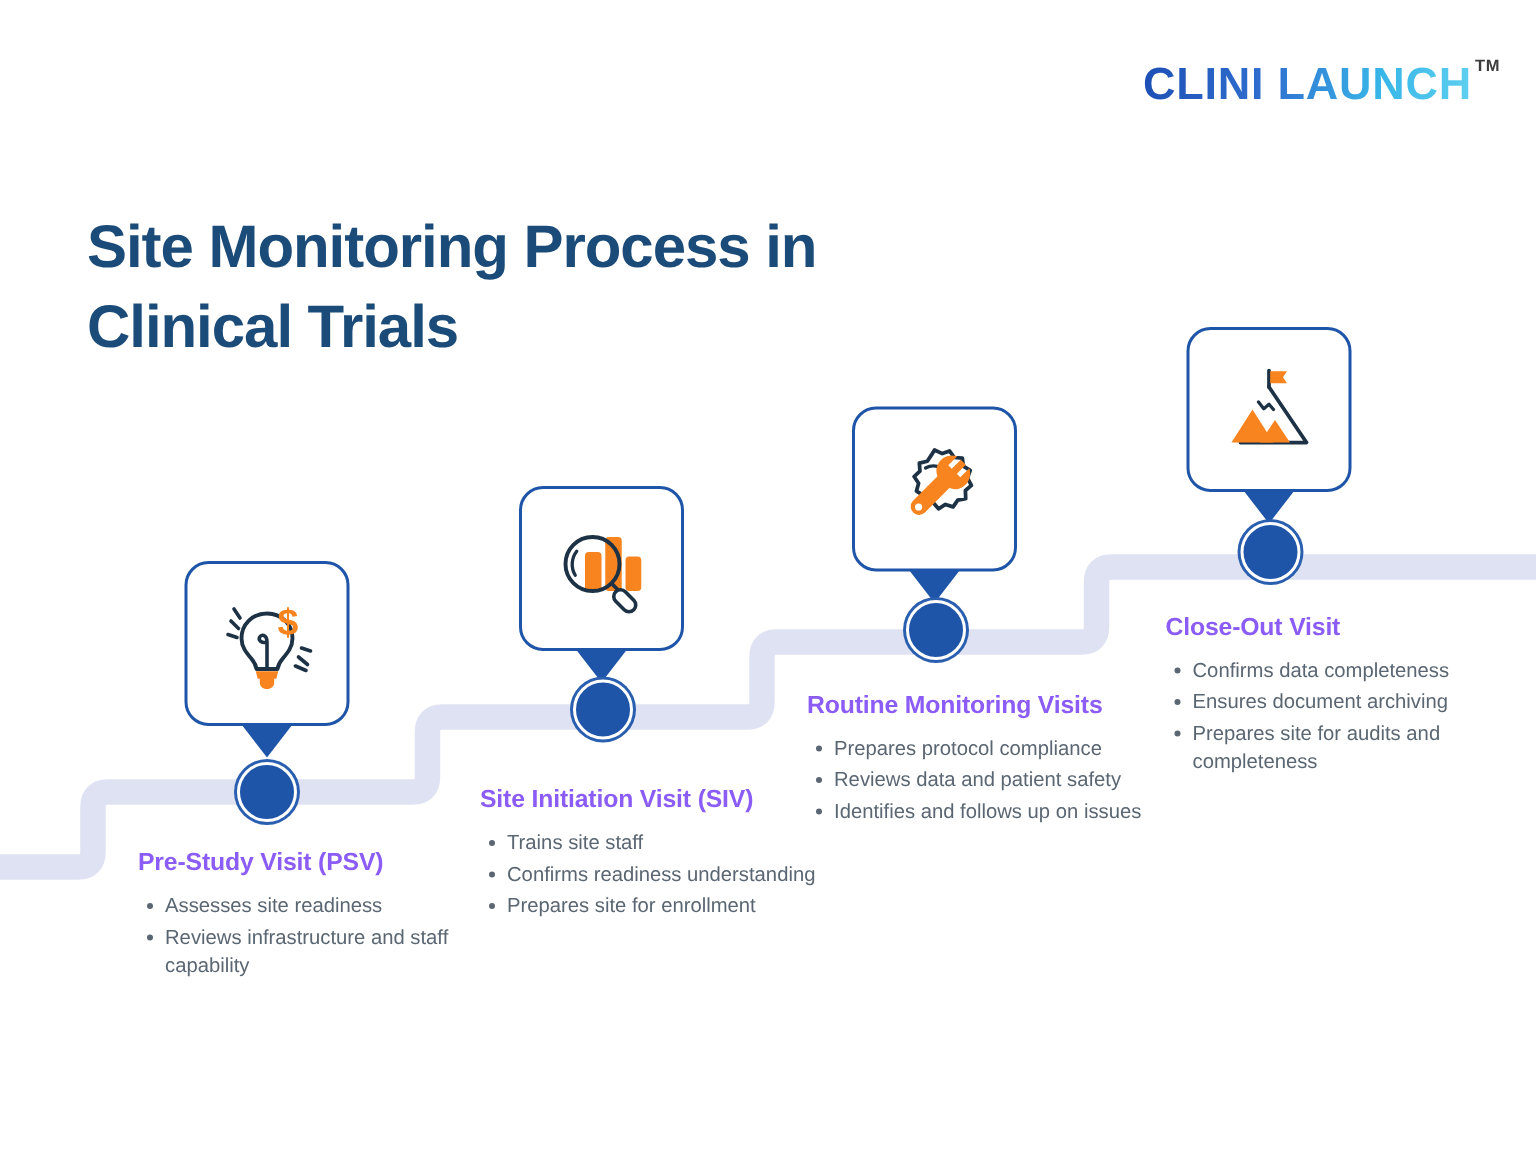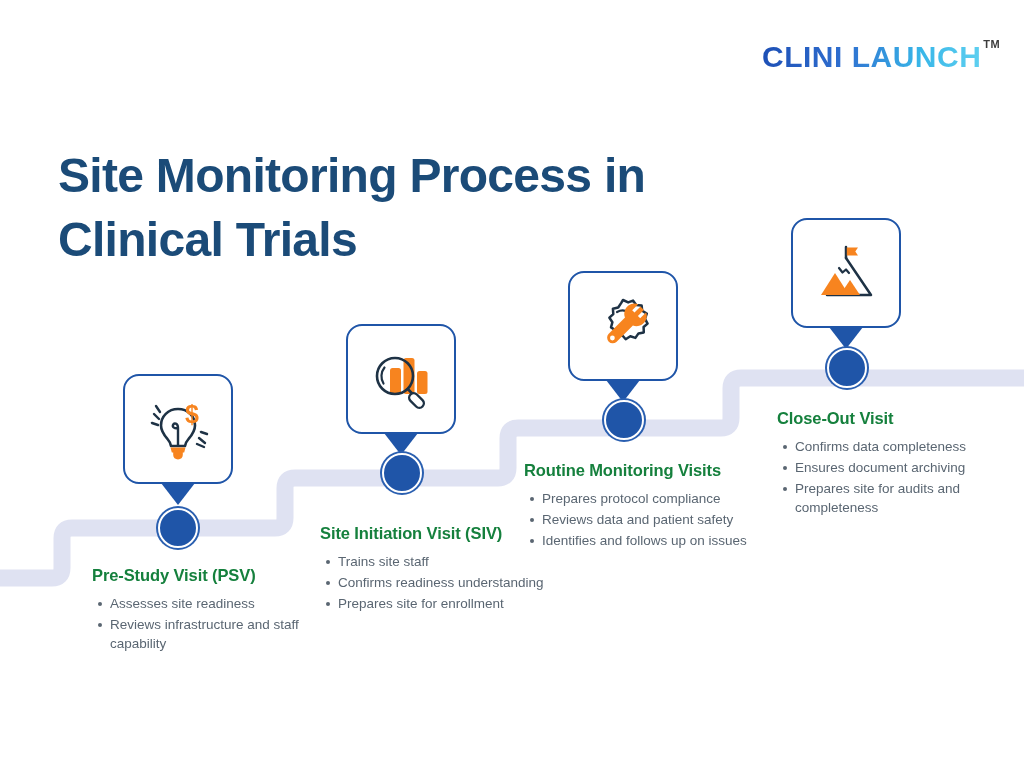--- a/index.html
+++ b/index.html
@@ -49,21 +49,21 @@
     margin-top: -4px;
     letter-spacing: 0.5px;
   }
 
   
   .page-title {
     position: absolute;
     left: 58px;
     top: 112px;
     width: 620px;
-    font-size: 48px;
+    font-size: 40px;
     font-weight: 700;
     line-height: 1.32;
     letter-spacing: -0.7px;
     color: #1b4b78;
   }
   .page-title .ln { display: block; }
 
   
   .stairs {
     position: absolute;
@@ -104,21 +104,21 @@
     background: #1f55a8;
     border: 2px solid #ffffff;
     box-shadow: 0 0 0 2px #2a5fb0;
     box-sizing: border-box;
   }
 
   .step-text { position: absolute; }
   .step-heading {
     font-size: 16.5px;
     font-weight: 700;
-    color: #15803d;
+    color: #8b5cf6;
     letter-spacing: -0.1px;
     margin: 0 0 9px 0;
     white-space: nowrap;
   }
   .step-list {
     margin: 0;
     padding: 0 0 0 18px;
     list-style: none;
   }
   .step-list li {
@@ -146,21 +146,21 @@
   #step-1 .step-text   { left: 92px;  top: 566px; width: 215px; }
 
   #step-2 .icon-card   { left: 346px; top: 324px; }
   #step-2 .card-pointer{ left: 384px; top: 433px; }
   #step-2 .node-circle { left: 382px; top: 453px; }
   #step-2 .step-text   { left: 320px; top: 524px; width: 225px; }
 
   #step-3 .icon-card   { left: 568px; top: 271px; }
   #step-3 .card-pointer{ left: 606px; top: 380px; }
   #step-3 .node-circle { left: 604px; top: 400px; }
-  #step-3 .step-text   { left: 524px; top: 461px; width: 240px; }
+  #step-3 .step-text   { left: 538px; top: 461px; width: 240px; }
 
   #step-4 .icon-card   { left: 791px; top: 218px; }
   #step-4 .card-pointer{ left: 829px; top: 327px; }
   #step-4 .node-circle { left: 827px; top: 348px; }
   #step-4 .step-text   { left: 777px; top: 409px; width: 235px; }
 
   .icon-svg { display: block; }
 </style>
 </head>
 <body>

